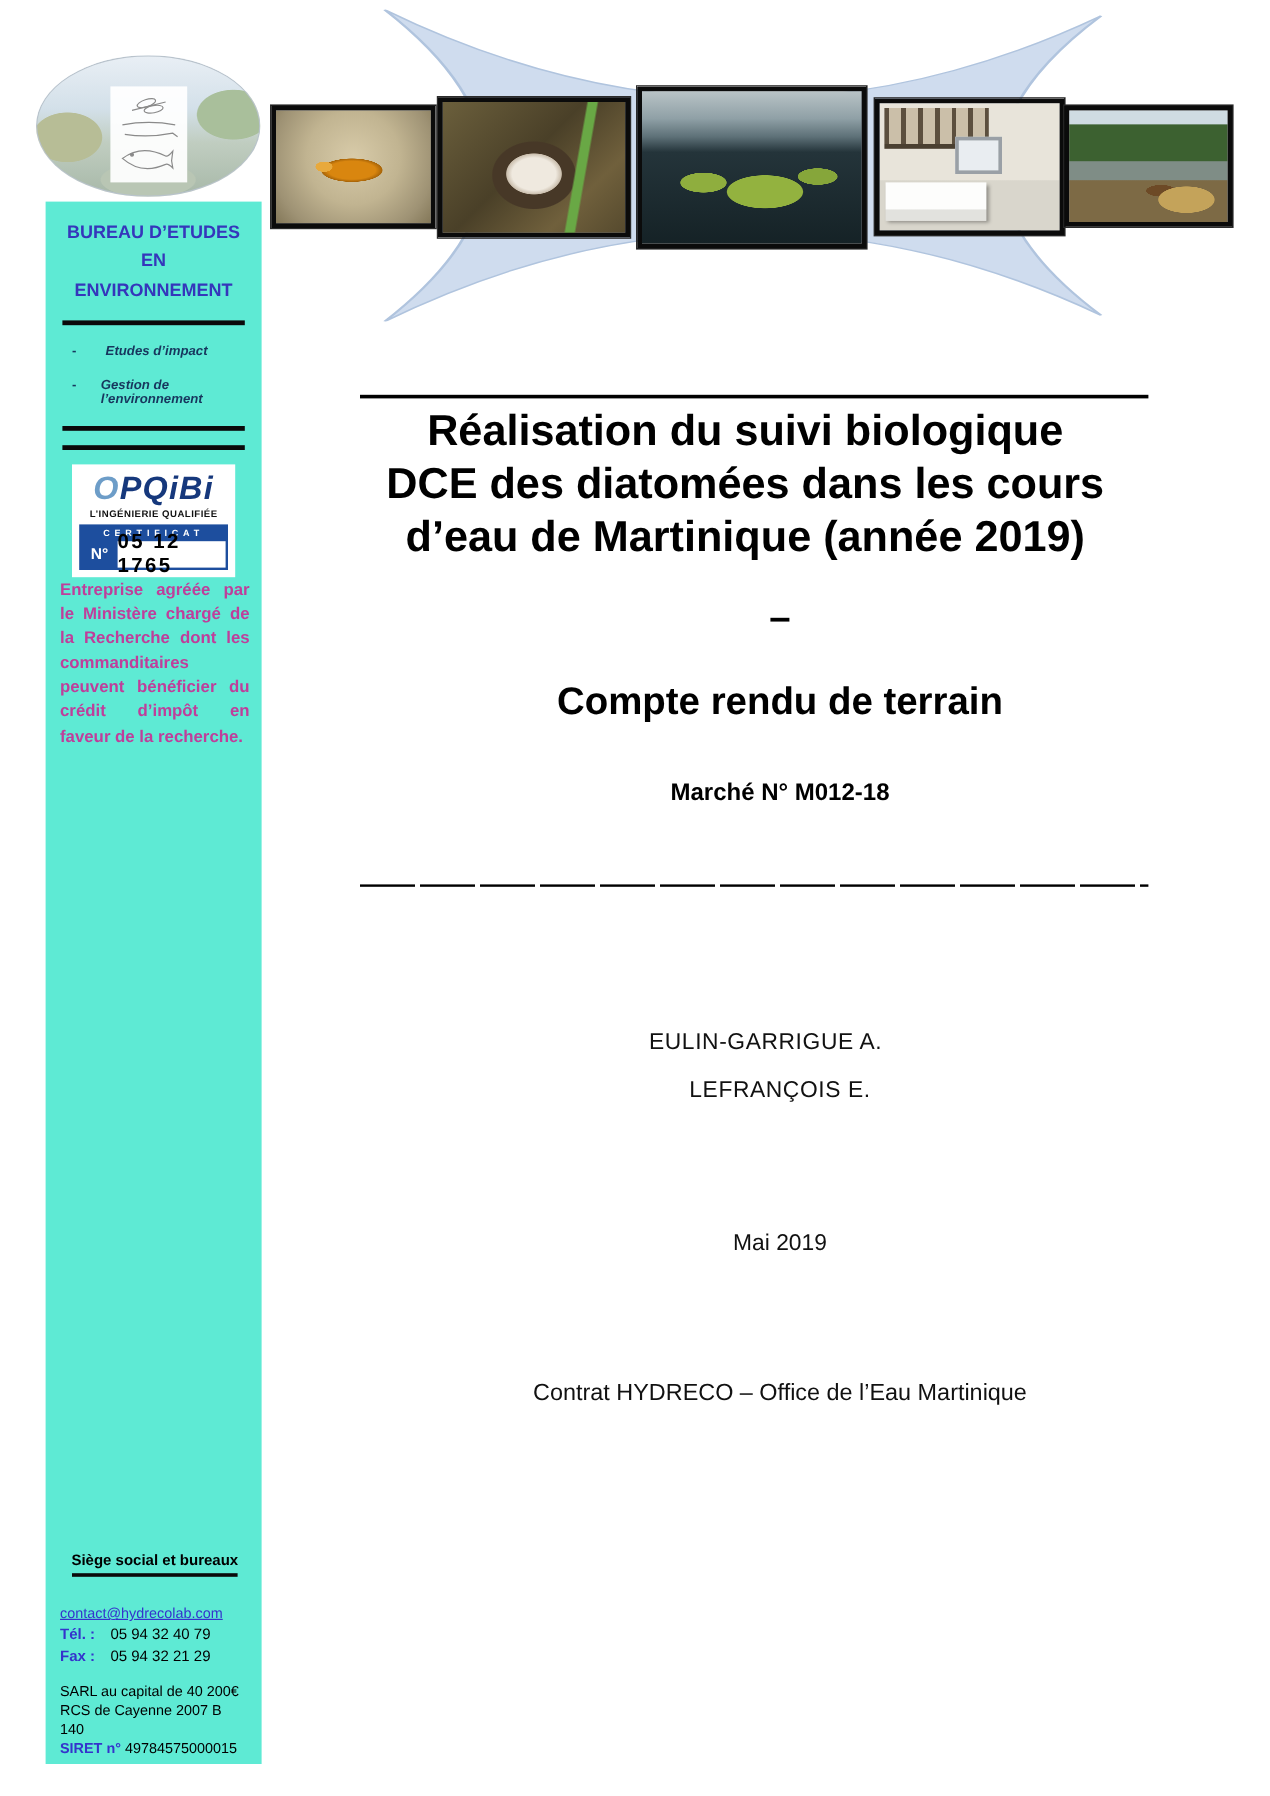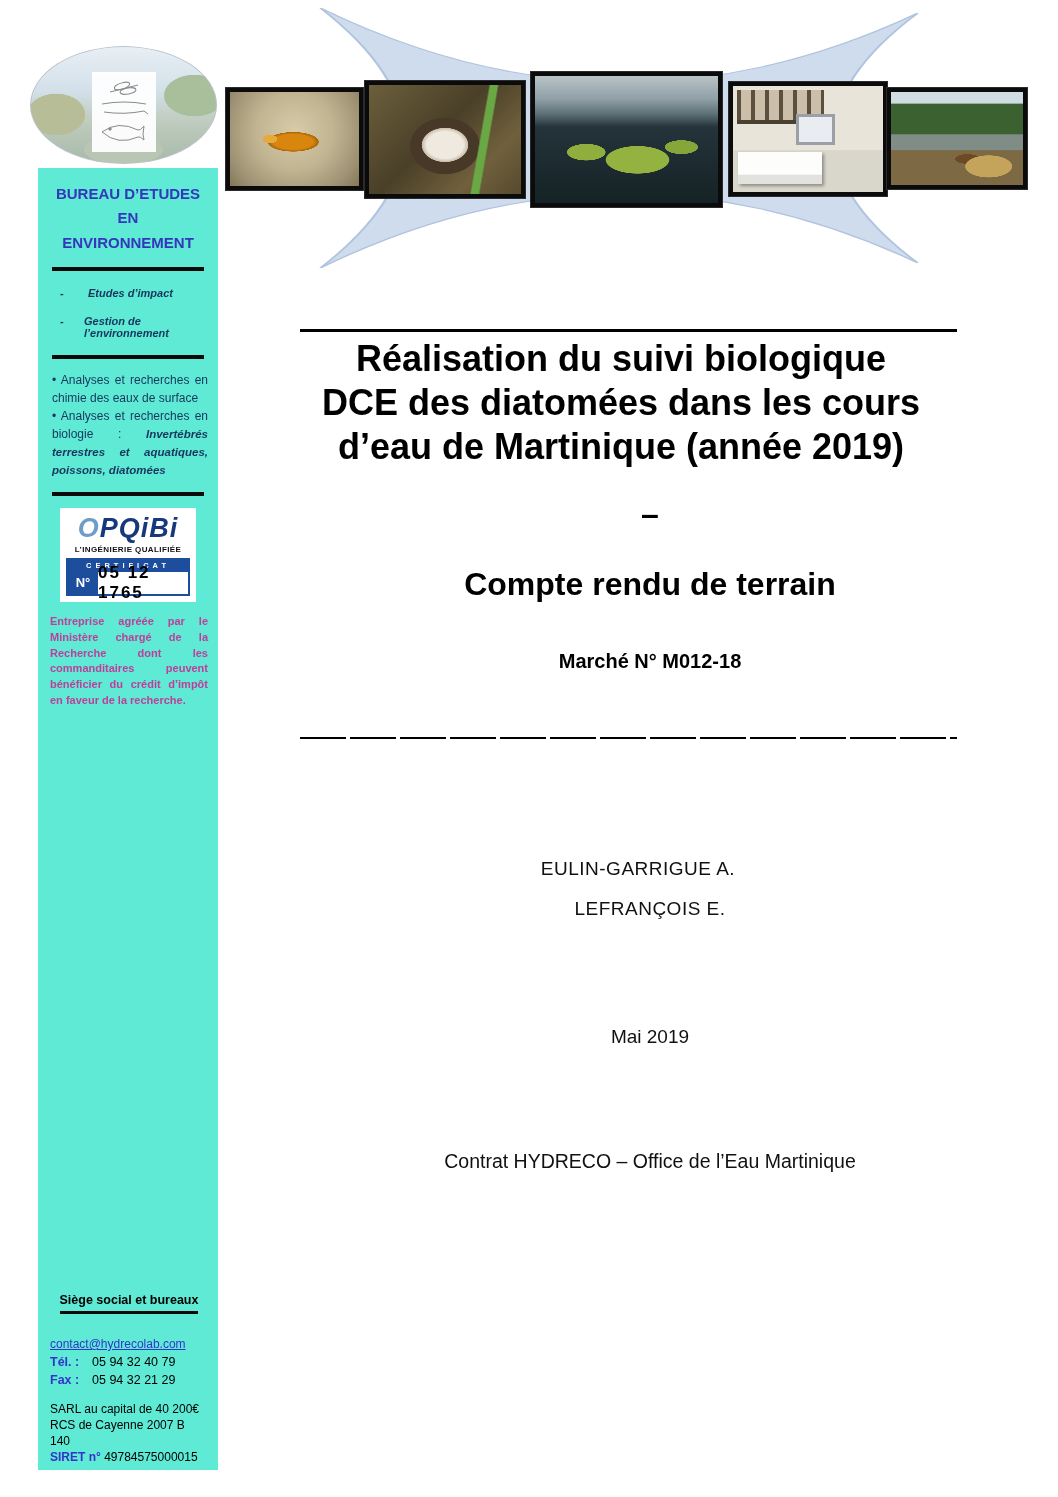--- a/index.html
+++ b/index.html
@@ -42,21 +42,21 @@
     letter-spacing:0.4px; margin-top:3px; white-space:nowrap; }
   .opq-cert { margin-top:4px; background:#1d4e9e; padding:2px; }
   .opq-cert-label { text-align:center; color:#fff; font-size:7.5px; font-weight:700;
     letter-spacing:4px; padding:1px 0 2px 0; }
   .opq-cert-row { display:flex; align-items:stretch; height:22px; }
   .opq-no { width:30px; color:#fff; font-weight:700; font-size:13px;
     display:flex; align-items:center; justify-content:center; }
   .opq-num { flex:1; background:#fff; color:#000; font-weight:700; font-size:17px;
     letter-spacing:2px; display:flex; align-items:center; justify-content:center; }
 
-  .agrement { padding:0 10px 0 12px; margin-top:12px; font-size:11px; line-height:1.45;
+  .agrement { padding:0 10px 0 12px; margin-top:0; font-size:14px; line-height:1.45;
     color:#bf3e9b; font-weight:600; text-align:justify; }
   .agrement b { font-weight:800; }
 
   .office { position:absolute; left:0; right:0; bottom:5px; padding:0 10px 0 12px;
     font-size:12px; color:#000; }
   .office-heading { text-align:center; font-weight:700; font-size:12.5px; }
   .office-heading-rule { height:3px; background:#0a0a0a; margin:4px 10px 9px 10px; }
   .office-address { text-align:center; font-size:12.5px; line-height:15.5px; }
   .office-email { display:inline-block; margin-top:14px; color:#3533cc;
     text-decoration:underline; font-size:12px; }
@@ -161,24 +161,20 @@
       <span class="service-dash">-</span>
       <span>Etudes d’impact</span>
     </div>
     <div class="service-row">
       <span class="service-dash">-</span>
       <span>Gestion de l’environnement</span>
     </div>
 
     <div class="panel-rule"></div>
 
-    <div class="activities">
-      <span>•</span><span> Analyses et recherches en chimie des eaux de surface</span><br>
-      <span>•</span><span> Analyses et recherches en biologie : </span><span class="it">Invertébrés terrestres et aquatiques, poissons, diatomées</span>
-    </div>
 
     <div class="panel-rule"></div>
 
     <div class="opqibi">
       <div class="opq-brand"><span class="swoosh-o">O</span><span>PQiBi</span></div>
       <div class="opq-tagline">L’INGÉNIERIE  QUALIFIÉE</div>
       <div class="opq-cert">
         <div class="opq-cert-label">CERTIFICAT</div>
         <div class="opq-cert-row">
           <div class="opq-no">N°</div>

